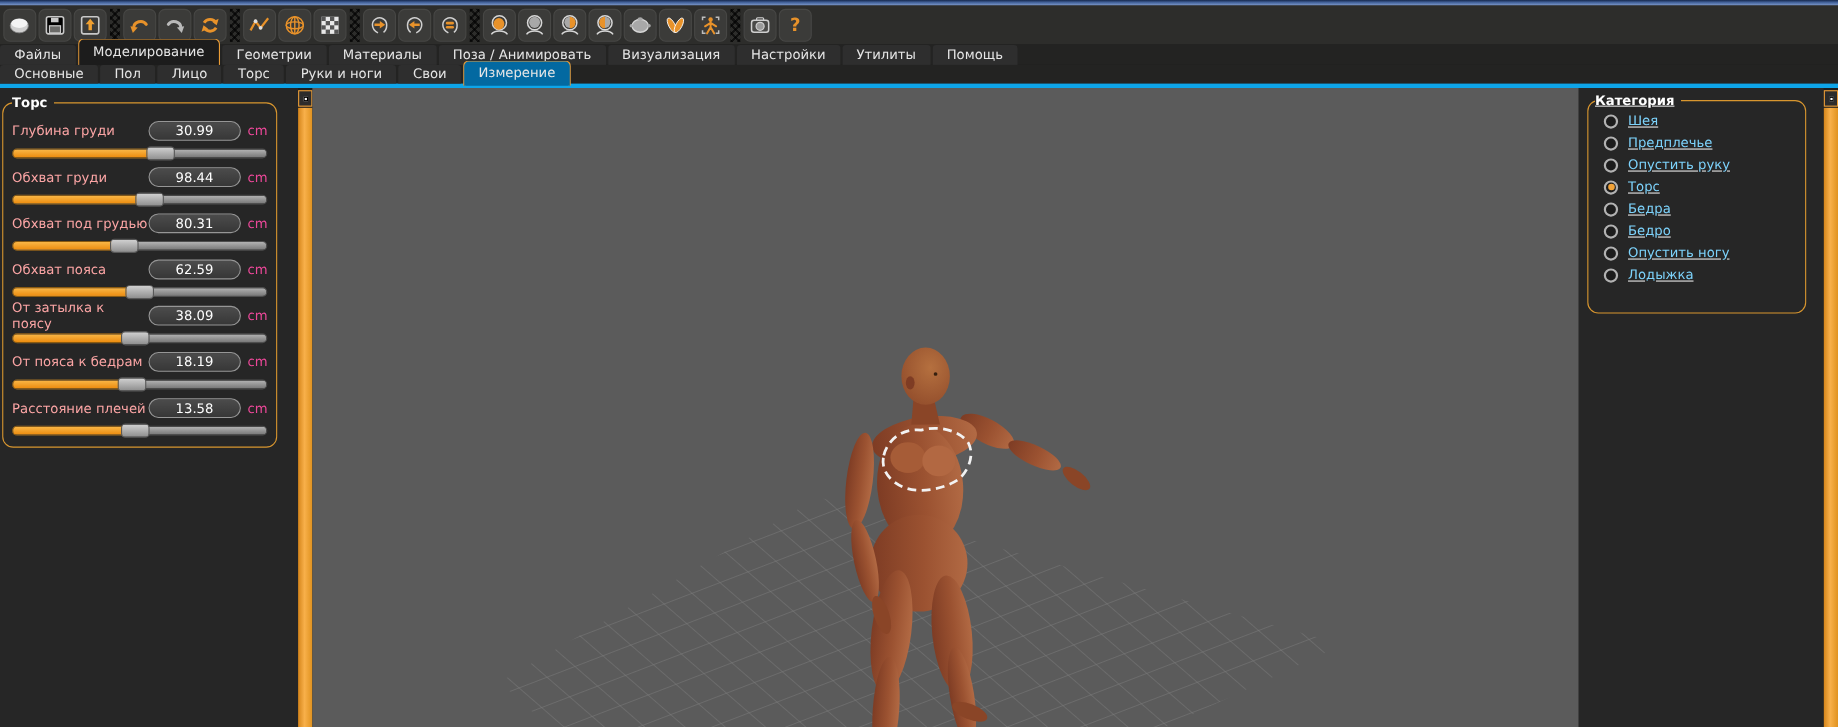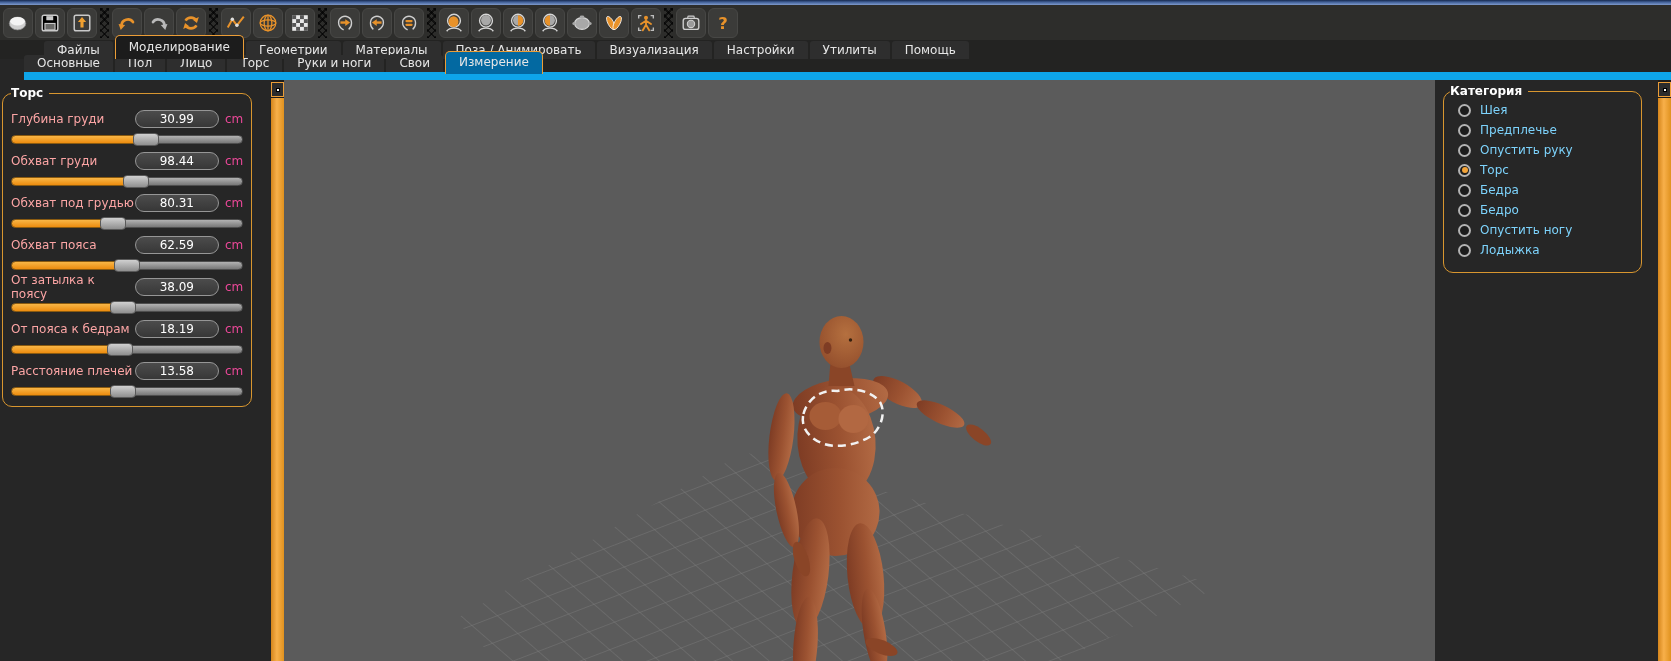--- a/index.html
+++ b/index.html
@@ -11,22 +11,22 @@
   .titlebar-strip { height: 5px; background: linear-gradient(180deg,#16294e 0%, #44639b 45%, #7f9bcd 100%); }
   .toolbar { height: 35px; background: #2d2d2b; display: flex; align-items: center; padding: 0 2px; }
   .tbtn { width: 30px; height: 30px; margin: 0 1px; background: #3b3b39; border: 1px solid #474745;
           border-radius: 6px; display: flex; align-items: center; justify-content: center; flex: none; }
   .tsep { width: 9px; height: 30px; margin: 0 2px; flex: none;
           background-image: repeating-linear-gradient(45deg, rgba(0,0,0,.6) 0 2px, transparent 2px 5px),
                             repeating-linear-gradient(-45deg, rgba(0,0,0,.6) 0 2px, transparent 2px 5px); }
 
   
   .tabrow { display: flex; align-items: flex-end; background: #232322; position: relative; }
-  .tabrow1 { height: 19px; padding-left: 44px; }
-  .tabrow2 { height: 21px; border-bottom: 8px solid #0ea5e9; margin-left: 24px; }
+  .tabrow1 { height: 19px; }
+  .tabrow2 { height: 21px; border-bottom: 4px solid #0ea5e9; }
   .tab { height: 18px; line-height: 18px; padding: 0 13px; margin-right: 2px; background: #2e2e2e;
          color: #e6e6e6; border-radius: 3px 3px 0 0; white-space: nowrap; cursor: default; }
   .tabrow2 .tab { height: 17px; line-height: 17px; }
   .tab.active { background: #1c1c1c; border: 1px solid #eb9d37; border-bottom: none;
                 height: 24px; line-height: 23px; border-radius: 5px 5px 0 0; position: relative; z-index: 2; }
   .tabrow2 .tab.active { background: #0369a1; height: 23px; line-height: 21px; margin-bottom: -2px; }
 
   
   .content { display: flex; height: 581px; }
   .side-panel { background: #262626; height: 100%; }
@@ -55,21 +55,21 @@
   .vscroll { width: 13px; height: 100%; background: #1d1d1d; display: flex; flex-direction: column; flex: none; }
   .vscroll-btn { height: 15px; margin: 2px 0 1px; background: #2c2c2c; border: 1px solid #eb9d37;
                  display: flex; align-items: center; justify-content: center; }
   .vscroll-dot { width: 4px; height: 4px; background: #fff; border: 1px solid #000; }
   .vscroll-bar { flex: 1; background: linear-gradient(90deg,#d5851b,#f8b04a 45%,#e0921f); }
 
   .viewport { flex: 1; background: #5b5b5b; position: relative; overflow: hidden; }
   .viewport svg { display: block; width: 100%; height: 100%; }
 
   
-  .right-panel fieldset { margin: 0 16px 0 8px; padding: 2px 6px 12px; }
+  .right-panel fieldset { margin: 0 16px 0 8px; padding: 2px 6px 24px; text-decoration: underline; }
   .fs-stats { margin-top: 10px !important; }
   .rrow { display: flex; align-items: center; gap: 9px; height: 20px; margin-left: 8px; }
   .radio { width: 13px; height: 13px; border: 2px solid #b2b2b2; border-radius: 50%;
            background: #1c1c1c; position: relative; flex: none; }
   .radio.selected::after { content: ''; position: absolute; inset: 1.5px; border-radius: 50%; background: #f2a338; }
   .rlabel { color: #7dd3fc; }
   .stat-line { height: 19px; line-height: 19px; margin-left: 8px; color: #ededed; }
 </style>
 </head>
 <body>

